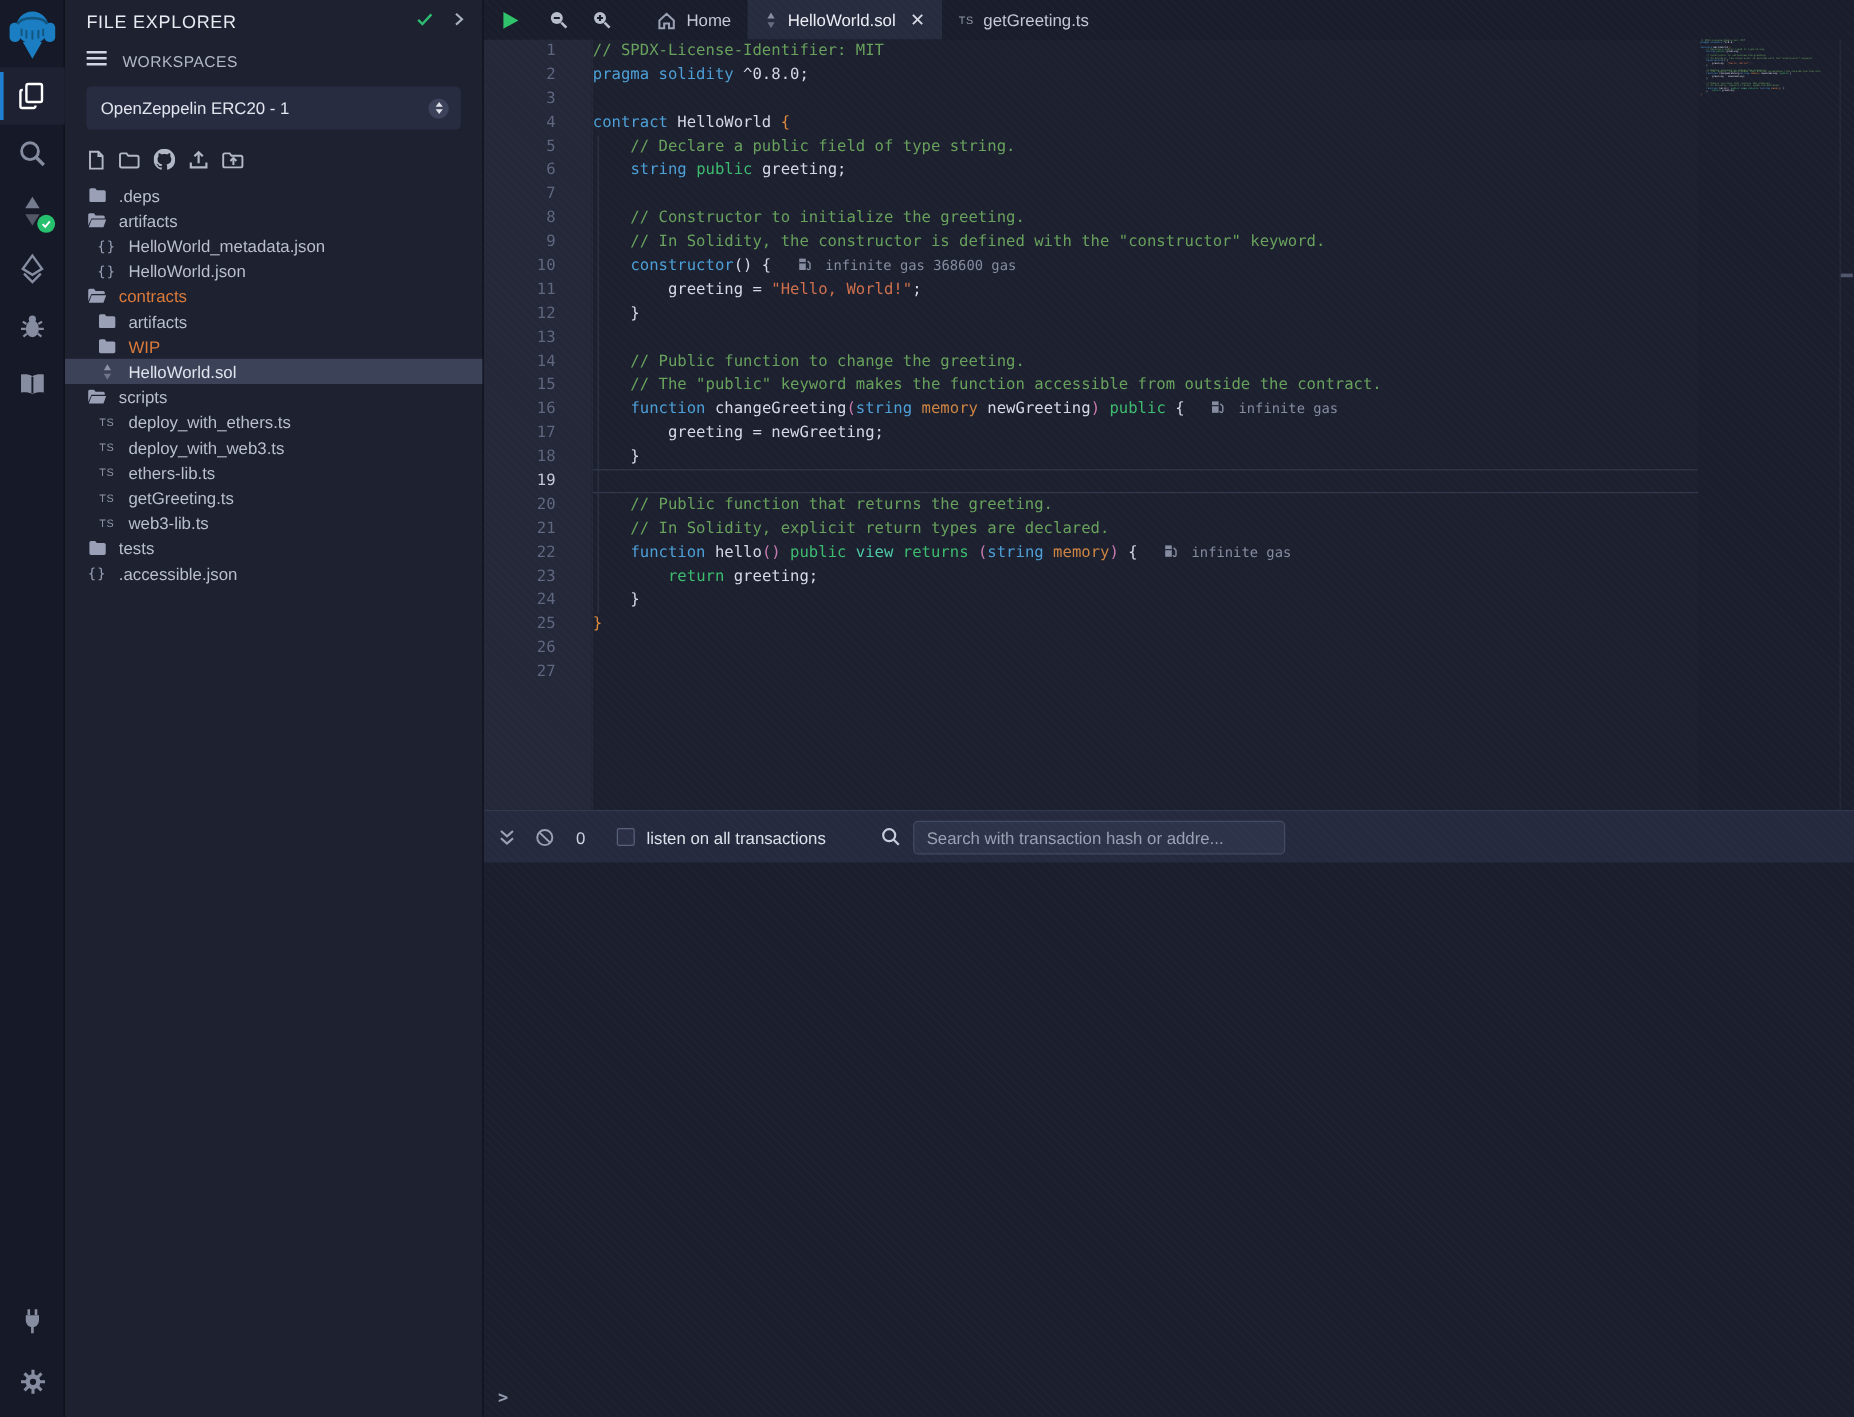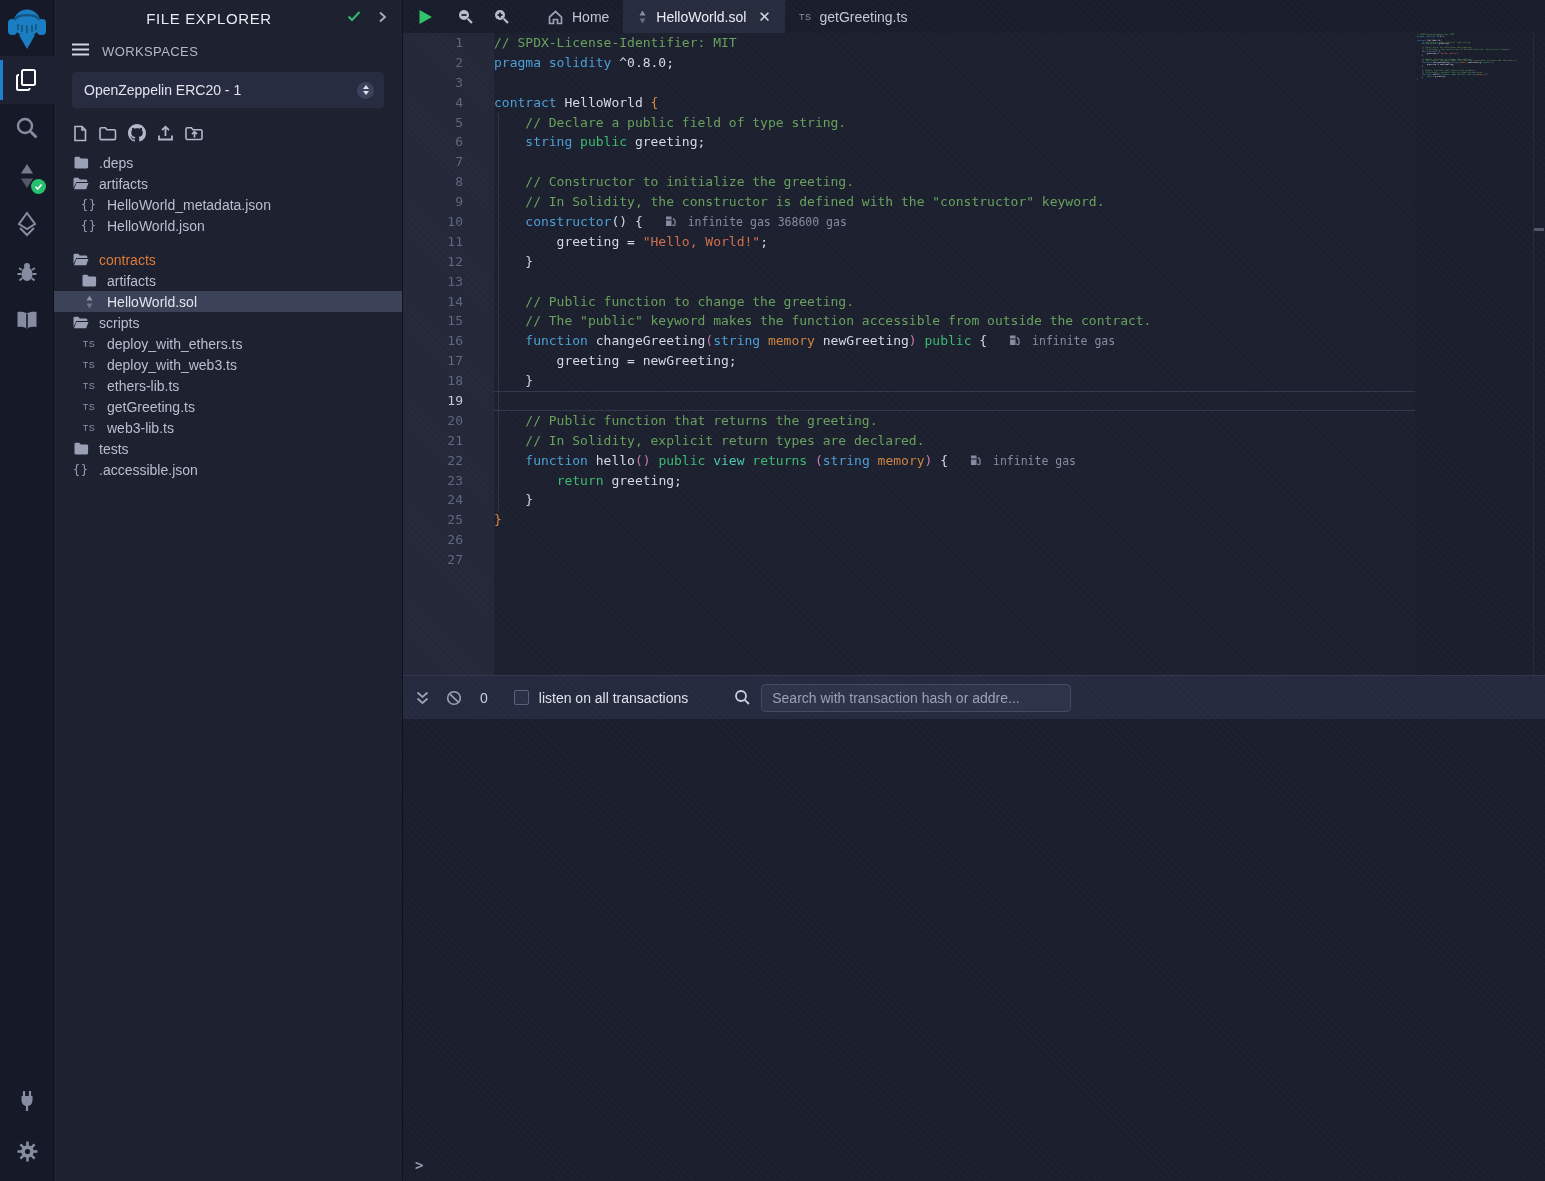--- a/index.html
+++ b/index.html
@@ -13,39 +13,39 @@
   .rail-logo { width:54px; height:56px; display:flex; align-items:center; justify-content:center; }
   .rail-item { width:54px; height:48px; display:flex; align-items:center; justify-content:center; position:relative; color:#868da1; cursor:pointer; }
   .rail-item.active { color:#fff; background:#1d2132; }
   .rail-item.active::before { content:""; position:absolute; left:0; top:4px; bottom:4px; width:3px; background:#1f7fd1; }
   .rail-spacer { flex:1; }
   .badge { position:absolute; right:8px; bottom:6px; width:15px; height:15px; border-radius:50%; background:#27c06e; display:flex; align-items:center; justify-content:center; }
 
   
   .explorer { position:absolute; left:54px; top:0; width:349px; height:1181px; background:#1d2130; border-right:1px solid #10121c; z-index:4; }
   .exp-header { display:flex; align-items:center; height:36px; padding:0 14px 0 18px; }
-  .exp-title { font-size:15px; letter-spacing:.6px; color:#e8ebf2; font-weight:500; flex:1;text-align:center; }
+  .exp-title { font-size:15px; letter-spacing:.6px; color:#e8ebf2; font-weight:500; flex:1; }
   .exp-check { color:#2dbd72; margin-right:14px; }
   .exp-chevron { color:#aab0c0; }
   .ws-row { display:flex; align-items:center; padding:6px 18px 4px 18px; gap:13px; }
   .ws-label { font-size:13px; color:#b3b9c7; letter-spacing:.4px; }
   .ws-select { margin:8px 18px 0 18px; height:36px; background:#272c41; border-radius:4px; display:flex; align-items:center; padding:0 10px 0 12px; cursor:pointer; }
   .ws-name { flex:1; font-size:14px; color:#e2e5ee; font-weight:400; }
   .ws-stepper { width:17px; height:17px; border-radius:50%; background:#3c4259; display:flex; flex-direction:column; align-items:center; justify-content:center; gap:2px; }
   .ws-stepper i { display:block; width:0; height:0; border-left:3.5px solid transparent; border-right:3.5px solid transparent; }
   .ws-stepper .up { border-bottom:4px solid #dfe3ec; }
   .ws-stepper .dn { border-top:4px solid #dfe3ec; }
   .exp-tools { display:flex; align-items:center; gap:11px; padding:16px 18px 8px 18px; color:#b2b8c8; }
   .exp-tools .tool { cursor:pointer; display:flex; }
 
   .tree { margin-top:2px; }
   .tree-row { height:21px; display:flex; align-items:center; font-size:14px; color:#b9bfce; cursor:pointer; padding-left:18px; }
   .tree-row .t-icon { width:18px; display:flex; justify-content:center; margin-right:9px; color:#9aa1b6; flex:none; }
   .tree-row.depth1 { padding-left:26px; }
-  .tree-row.accent { color:#dd7b3a;margin-top:13px; }
+  .tree-row.accent { color:#dd7b3a; }
   .tree-row.selected { background:#3c4257; color:#e0e4ee; }
   .json-glyph { font-family:"DejaVu Sans Mono", monospace; font-size:11.5px; color:#9aa1b6; letter-spacing:1px; }
   .ts-glyph { font-size:9px; font-weight:normal; color:#8d94a8; letter-spacing:.5px; }
 
   
   .main { position:absolute; left:403px; top:0; width:1142px; height:1181px; background:#1b1f2d; }
   .tabbar { position:absolute; left:0; top:0; width:100%; height:33px; background:#1a1d2b; display:flex; align-items:stretch; }
   .tb-btn { display:flex; align-items:center; justify-content:center; cursor:pointer; }
   .tab { display:flex; align-items:center; gap:8px; padding:0 14px; font-size:14px; color:#c3c8d6; cursor:pointer; }
   .tab.active { background:#272c3f; color:#eceef5; font-weight:500; }
@@ -293,20 +293,28 @@
         </span>
         <span>contracts</span>
       </div>
       <div class="tree-row depth1">
         <span class="t-icon">
           <svg width="15" height="13" viewBox="0 0 15 13">
             <path d="M0.5 2.2 C0.5 1.4 1.1 0.8 1.9 0.8 h3.4 l1.4 1.8 h6 c.8 0 1.4.6 1.4 1.4 v7 c0 .8-.6 1.4-1.4 1.4 H1.9 c-.8 0-1.4-.6-1.4-1.4z" fill="currentColor"></path>
           </svg>
         </span>
         <span>artifacts</span>
+      </div>
+      <div class="tree-row depth1 accent">
+        <span class="t-icon">
+          <svg width="15" height="13" viewBox="0 0 15 13">
+            <path d="M0.5 2.2 C0.5 1.4 1.1 0.8 1.9 0.8 h3.4 l1.4 1.8 h6 c.8 0 1.4.6 1.4 1.4 v7 c0 .8-.6 1.4-1.4 1.4 H1.9 c-.8 0-1.4-.6-1.4-1.4z" fill="currentColor"></path>
+          </svg>
+        </span>
+        <span>WIP</span>
       </div>
       <div class="tree-row depth1 selected">
         <span class="t-icon">
           <svg width="11" height="14" viewBox="0 0 11 14">
             <path d="M5.5 0.5 2.5 5.5h6z" fill="currentColor" opacity=".85"></path>
             <path d="M5.5 13.5 8.5 8.5h-6z" fill="currentColor" opacity=".55"></path>
           </svg>
         </span>
         <span>HelloWorld.sol</span>
       </div>

